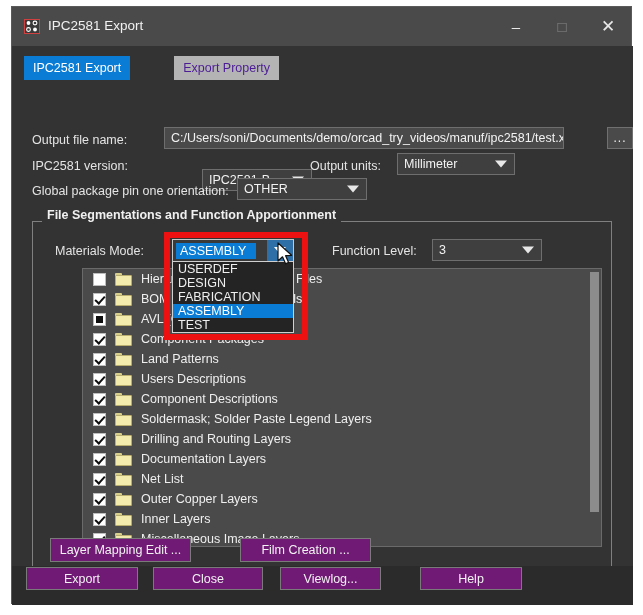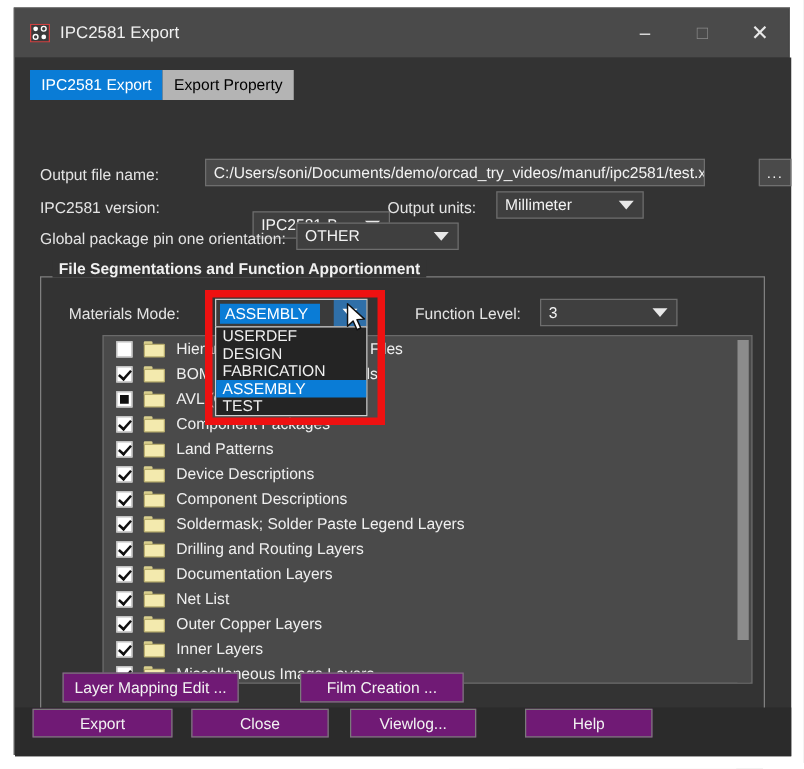--- a/index.html
+++ b/index.html
@@ -80,21 +80,22 @@
     display: flex; align-items: center;
     font-size: 12.5px;
     box-sizing: border-box;
   }
   .tab.active {
     background: #0a7cd6;
     color: #ffffff;
   }
   .tab.inactive {
     background: #b4b4b4;
-    color: #000000;
+    color: #4c1d95;
+    margin-left: 44px;
   }
 
   
   .lbl {
     position: absolute;
     font-size: 12.5px;
     color: #e4e4e4;
     white-space: nowrap;
   }
   .textfield {
@@ -466,21 +467,21 @@
                 <span class="bodyf"></span>
               </span>
               <span class="lrow-label">Land Patterns</span>
             </div>
             <div class="lrow">
               <span class="cbx checked"></span>
               <span class="folder">
                 <span class="tabf"></span>
                 <span class="bodyf"></span>
               </span>
-              <span class="lrow-label">Device Descriptions</span>
+              <span class="lrow-label">Users Descriptions</span>
             </div>
             <div class="lrow">
               <span class="cbx checked"></span>
               <span class="folder">
                 <span class="tabf"></span>
                 <span class="bodyf"></span>
               </span>
               <span class="lrow-label">Component Descriptions</span>
             </div>
             <div class="lrow">

